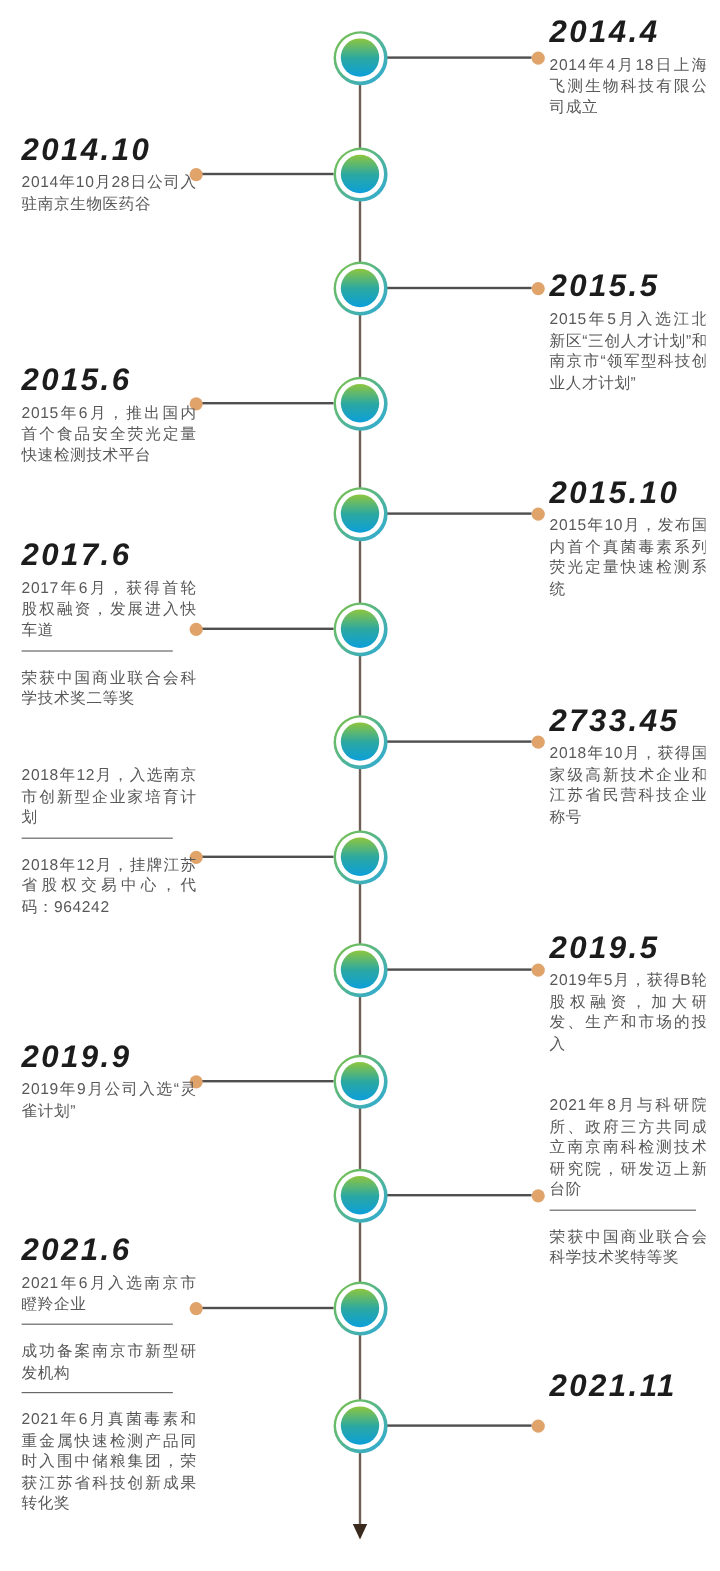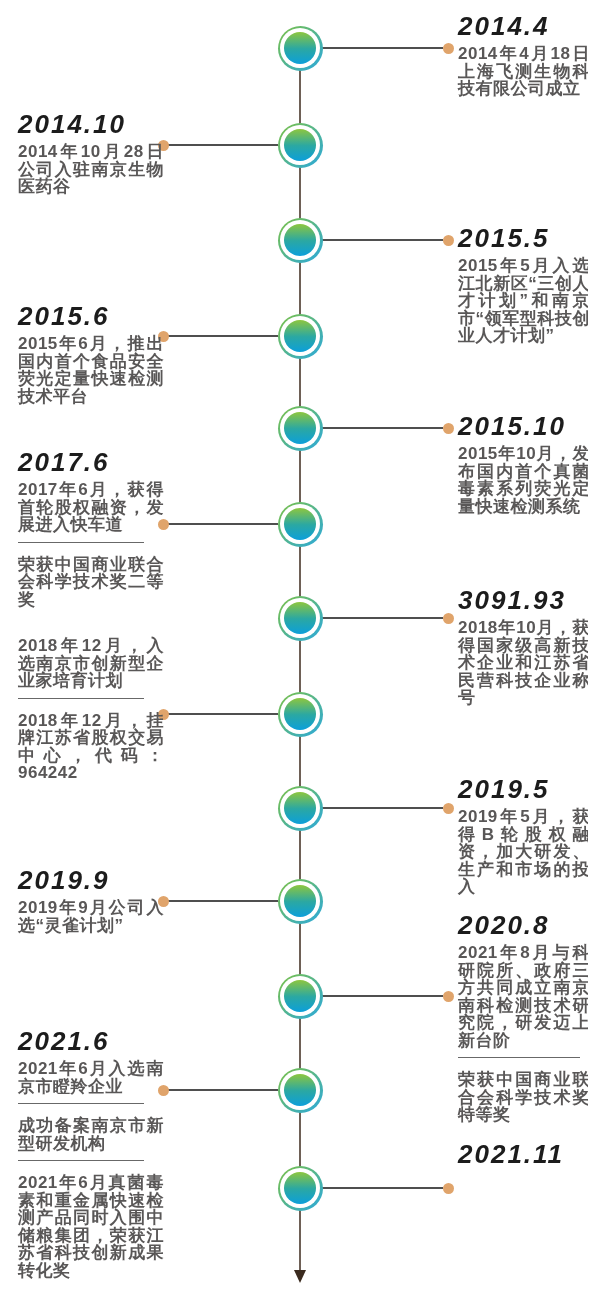--- a/index.html
+++ b/index.html
@@ -18,22 +18,22 @@
     display:flex;align-items:center;justify-content:center;}
   .ring-inner{width:40px;height:40px;border-radius:50%;background:#fff;
     display:flex;align-items:center;justify-content:center;}
   .core{width:32px;height:32px;border-radius:50%;
     background:linear-gradient(180deg,var(--core1,#8dc63f) 0%,var(--core2,#2ba8a2) 52%,var(--core3,#0c9fda) 100%);}
   .connector{position:absolute;height:1.5px;background:var(--connector,#4f4f4f);z-index:1;}
   .cdot{position:absolute;width:11px;height:11px;border-radius:50%;background:var(--dot,#e0a46b);z-index:2;}
   .content{position:absolute;z-index:2;}
   .year{font-size:26px;font-weight:bold;font-style:italic;letter-spacing:2px;
     color:var(--heading,#1c1c1c);margin:0 0 6px 0;line-height:1;}
-  .content p{margin:0;font-size:17px;line-height:17.5px;color:var(--text,#595757);
-    letter-spacing:0.5px;text-align:justify;font-weight:bold;}
+  .content p{margin:0;font-size:13px;line-height:17.5px;color:var(--text,#595757);
+    letter-spacing:0.5px;text-align:justify;}
   .divider{border-top:1px solid var(--divider,#686868);margin:8px 0 13px;height:0;}
   .left .divider{width:126px;}
   .right .divider{width:122px;}
 </style>
 </head>
 <body>
 
 <div class="page">
   <div class="vline"></div>
   <div class="varrow"></div>
@@ -113,21 +113,21 @@
   <div class="entry right">
     <div class="node" style="left: 277.5px; top: 405.5px;">
       <div class="ring">
         <div class="ring-inner">
           <div class="core"></div>
         </div>
       </div>
     </div>
     <div class="connector" style="top: 427px; left: 322px; width: 121px;"></div>
     <div class="cdot" style="top: 422.5px; left: 442.5px;"></div>
-    <div class="content" style="top: 397px; left: 458px; width: 132px; margin-top: 16px;">
+    <div class="content" style="top: 397px; left: 458px; width: 132px;">
       <div class="year">2015.10</div>
       <div class="sections">
             <p>2015年10月，发布国内首个真菌毒素系列荧光定量快速检测系统</p>
           </div>
     </div>
   </div>
 
   <div class="entry left">
     <div class="node" style="left: 277.5px; top: 501.5px;">
       <div class="ring">
@@ -152,21 +152,21 @@
     <div class="node" style="left: 277.5px; top: 595.5px;">
       <div class="ring">
         <div class="ring-inner">
           <div class="core"></div>
         </div>
       </div>
     </div>
     <div class="connector" style="top: 617px; left: 322px; width: 121px;"></div>
     <div class="cdot" style="top: 612.5px; left: 442.5px;"></div>
     <div class="content" style="top: 587px; left: 458px; width: 132px;">
-      <div class="year">3091.93</div>
+      <div class="year">2733.45</div>
       <div class="sections">
             <p>2018年10月，获得国家级高新技术企业和江苏省民营科技企业称号</p>
           </div>
     </div>
   </div>
 
   <div class="entry left">
     <div class="node" style="left: 277.5px; top: 691.5px;">
       <div class="ring">
         <div class="ring-inner">
@@ -225,21 +225,20 @@
     <div class="node" style="left: 277.5px; top: 973.5px;">
       <div class="ring">
         <div class="ring-inner">
           <div class="core"></div>
         </div>
       </div>
     </div>
     <div class="connector" style="top: 995px; left: 322px; width: 121px;"></div>
     <div class="cdot" style="top: 990.5px; left: 442.5px;"></div>
     <div class="content" style="top: 912px; left: 458px; width: 132px;">
-      <div class="year">2020.8</div>
       <div class="sections">
             <p>2021年8月与科研院所、政府三方共同成立南京南科检测技术研究院，研发迈上新台阶</p>
             <div class="divider"></div>
             <p>荣获中国商业联合会科学技术奖特等奖</p>
           </div>
     </div>
   </div>
 
   <div class="entry left">
     <div class="node" style="left: 277.5px; top: 1067.5px;">

